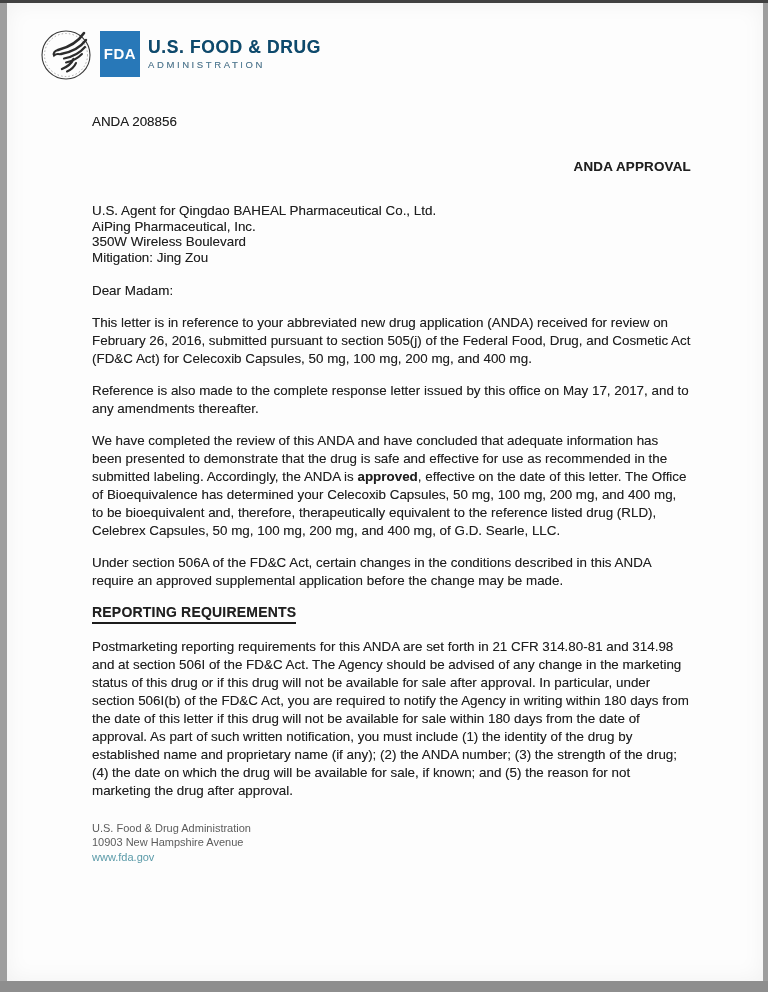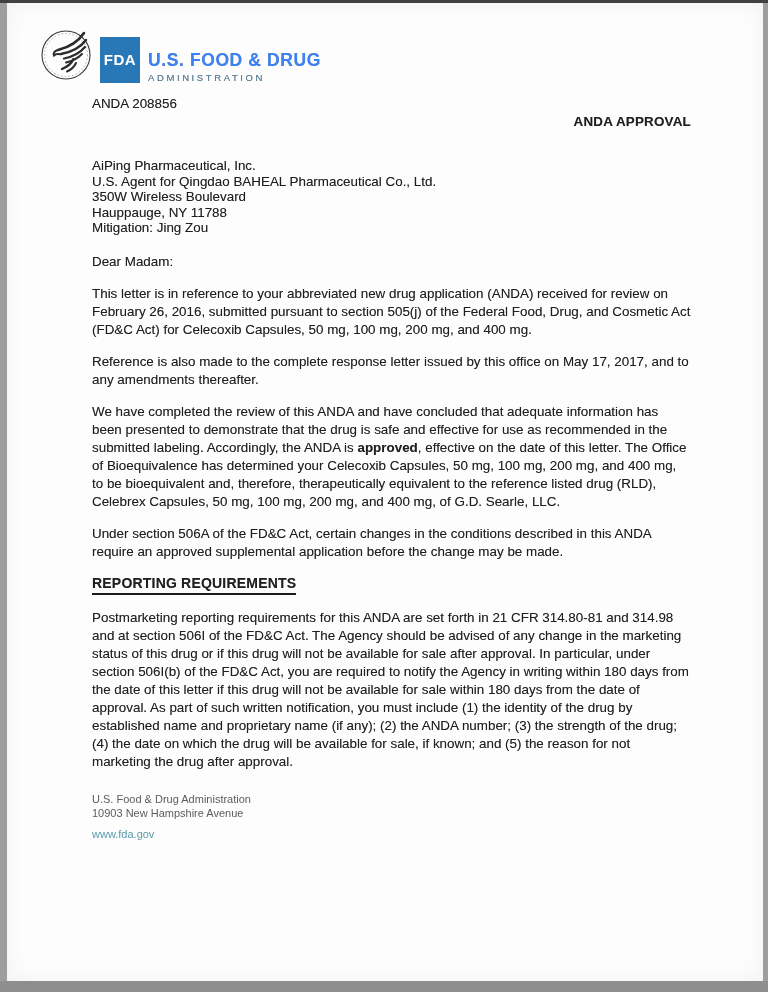--- a/index.html
+++ b/index.html
@@ -30,60 +30,60 @@
   .content {
     position: absolute; inset: 0;
     padding: 22px 72px 0 85px;
     color: #1f1f1f;
     font-size: 13.4px;
     line-height: 18px;
     text-shadow: 0 0 0.6px rgba(40,40,40,0.45);
   }
 
   
-  .letterhead { display: flex; align-items: flex-end; margin-left: -54px; height: 58px; }
+  .letterhead { display: flex; align-items: center; margin-left: -54px; height: 58px; }
   .eagle-wrap { width: 58px; height: 58px; flex: 0 0 auto; }
   .fda-box {
     width: 40px; height: 46px; margin-left: 4px; flex: 0 0 auto;
     background: #2878b8; color: #ffffff;
     display: flex; align-items: center; justify-content: center;
     font-weight: 700; font-size: 15px; letter-spacing: 0.5px;
     text-shadow: none;
   }
   .brand { margin-left: 8px; }
   .brand-line1 {
-    font-size: 17.5px; font-weight: 700; color: #3b82f6;
+    font-size: 17.5px; font-weight: 700; color: #0c4a6e;
     letter-spacing: 0.6px; line-height: 19px;
   }
   .brand-line2 {
     font-size: 9.5px; font-weight: 400; color: #517f9a;
     letter-spacing: 2.6px; margin-top: 2px; line-height: 11px;
   }
 
-  .anda-number { margin-top: 12px; }
-  .approval-heading { text-align: right; font-weight: 700; letter-spacing: 0.2px; }
+  .anda-number { margin-top: 30px; }
+  .approval-heading { margin-top: 27px; text-align: right; font-weight: 700; letter-spacing: 0.2px; }
 
   .recipient { margin-top: 27px; line-height: 15.5px; }
   .salutation { margin-top: 17px; }
 
   .para { margin-top: 14px; }
   .bold { font-weight: 700; margin-top: 34px; }
 
   .section-heading { margin-top: 13px; }
   .section-heading span {
     display: inline-block; font-weight: 700; font-size: 14px;
     border-bottom: 2px solid #1c1c1c; padding-bottom: 1px; letter-spacing: 0.2px;
   }
 
   .footer {
     margin-top: 21px;
     font-size: 11px; line-height: 14px; color: #5c5c5c;
     text-shadow: none;
   }
-  .footer-link { color: #5a9aa8; margin-top: 7px; }
+  .footer-link { color: #5a9aa8; margin-top: 1px; }
 </style>
 </head>
 <body>
 
 <div class="scan-frame">
   <div class="page">
     <div class="content">
 
       <div class="letterhead">
         <div class="eagle-wrap">
@@ -106,24 +106,23 @@
           <div class="brand-line1">U.S. FOOD &amp; DRUG</div>
           <div class="brand-line2">ADMINISTRATION</div>
         </div>
       </div>
 
       <div class="anda-number">ANDA 208856</div>
 
       <div class="approval-heading">ANDA APPROVAL</div>
 
       <div class="recipient">
+        <div>U.S. Agent for Qingdao BAHEAL Pharmaceutical Co., Ltd.</div>
         <div>AiPing Pharmaceutical, Inc.</div>
-        <div>U.S. Agent for Qingdao BAHEAL Pharmaceutical Co., Ltd.</div>
         <div>350W Wireless Boulevard</div>
-        <div>Hauppauge, NY 11788</div>
         <div>Mitigation: Jing Zou</div>
       </div>
 
       <div class="salutation">Dear Madam:</div>
 
       <p class="para">This letter is in reference to your abbreviated new drug application (ANDA) received for review on February 26, 2016, submitted pursuant to section 505(j) of the Federal Food, Drug, and Cosmetic Act (FD&amp;C Act) for Celecoxib Capsules, 50 mg, 100 mg, 200 mg, and 400 mg.</p>
 
       <p class="para">Reference is also made to the complete response letter issued by this office on May 17, 2017, and to any amendments thereafter.</p>
 
       <p class="para"><span>We have completed the review of this ANDA and have concluded that adequate information has been presented to demonstrate that the drug is safe and effective for use as recommended in the submitted labeling.  Accordingly, the ANDA is </span><span class="bold">approved</span><span>, effective on the date of this letter. The Office of Bioequivalence has determined your Celecoxib Capsules, 50 mg, 100 mg, 200 mg, and 400 mg, to be bioequivalent and, therefore, therapeutically equivalent to the reference listed drug (RLD), Celebrex Capsules, 50 mg, 100 mg, 200 mg, and 400 mg, of G.D. Searle, LLC.</span></p>

